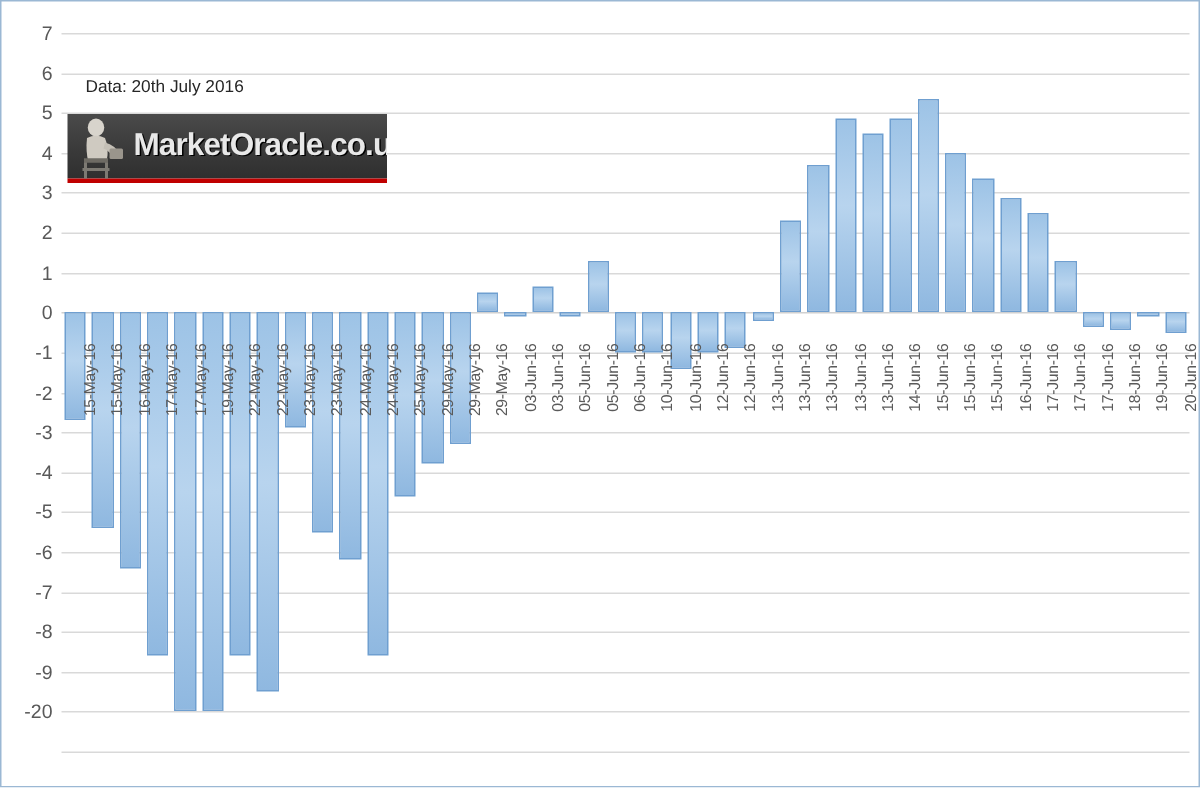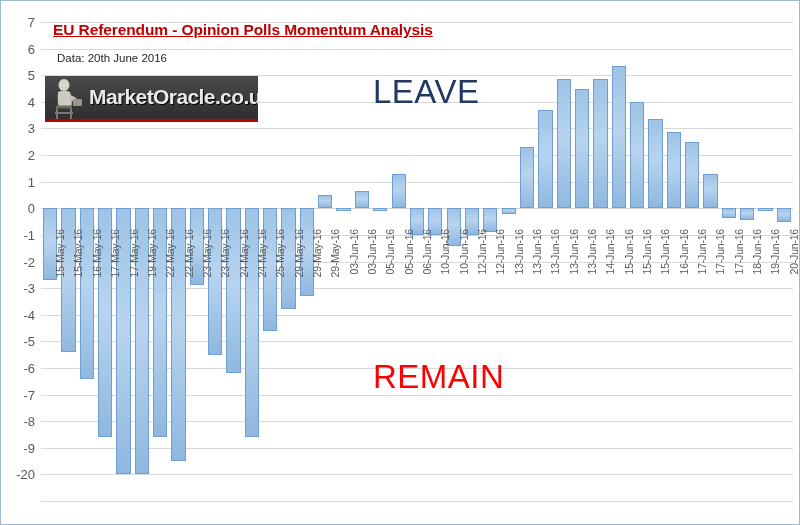--- a/index.html
+++ b/index.html
@@ -141,22 +141,21 @@
     color: #1414c8;
     text-align: center;
     letter-spacing: -0.1px;
   }
 </style>
 </head>
 <body>
 
 <div id="page">
 
-  <div id="chart-title">EU Referendum - Opinion Polls Momentum Analysis</div>
-  <div id="chart-subtitle">Data: 20th June 2016</div>
+  <div id="chart-subtitle">Data: 20th July 2016</div>
 
   <div id="plot-area">
     <div id="gridlines">
         <div class="gridline" style="top: 0px;"></div>
         <div class="gridline" style="top: 26.6111px;"></div>
         <div class="gridline" style="top: 53.2222px;"></div>
         <div class="gridline" style="top: 79.8333px;"></div>
         <div class="gridline" style="top: 106.444px;"></div>
         <div class="gridline" style="top: 133.056px;"></div>
         <div class="gridline" style="top: 159.667px;"></div>
@@ -439,22 +438,20 @@
       <div class="ytick" style="top: 313.722px;">-4</div>
       <div class="ytick" style="top: 340.333px;">-5</div>
       <div class="ytick" style="top: 366.944px;">-6</div>
       <div class="ytick" style="top: 393.556px;">-7</div>
       <div class="ytick" style="top: 420.167px;">-8</div>
       <div class="ytick" style="top: 446.778px;">-9</div>
       <div class="ytick" style="top: 473.389px;">-20</div>
       <div class="ytick" style="top: 528px;">-11</div>
     </div>
 
-  <div id="leave-label">LEAVE</div>
-  <div id="remain-label">REMAIN</div>
 
   <div id="logo">
     <div id="logo-bar">
       <svg id="logo-figure" viewBox="0 0 38 44">
         <ellipse cx="15" cy="8" rx="5.5" ry="6" fill="#d8d4cc"></ellipse>
         <path d="M9 15 Q8 24 10 31 L22 31 Q24 22 21 15 Q15 12 9 15 Z" fill="#cfcac1"></path>
         <path d="M21 18 Q28 20 30 25 L26 27 Q23 23 20 22 Z" fill="#c4bfb6"></path>
         <rect x="24" y="22" width="9" height="7" rx="1" fill="#9a958c"></rect>
         <path d="M8 31 L8 43 M22 31 L22 43 M6 36 L24 36" stroke="#7d7a73" stroke-width="2" fill="none"></path>
         <path d="M7 30 L23 30" stroke="#6e6b64" stroke-width="3"></path>

